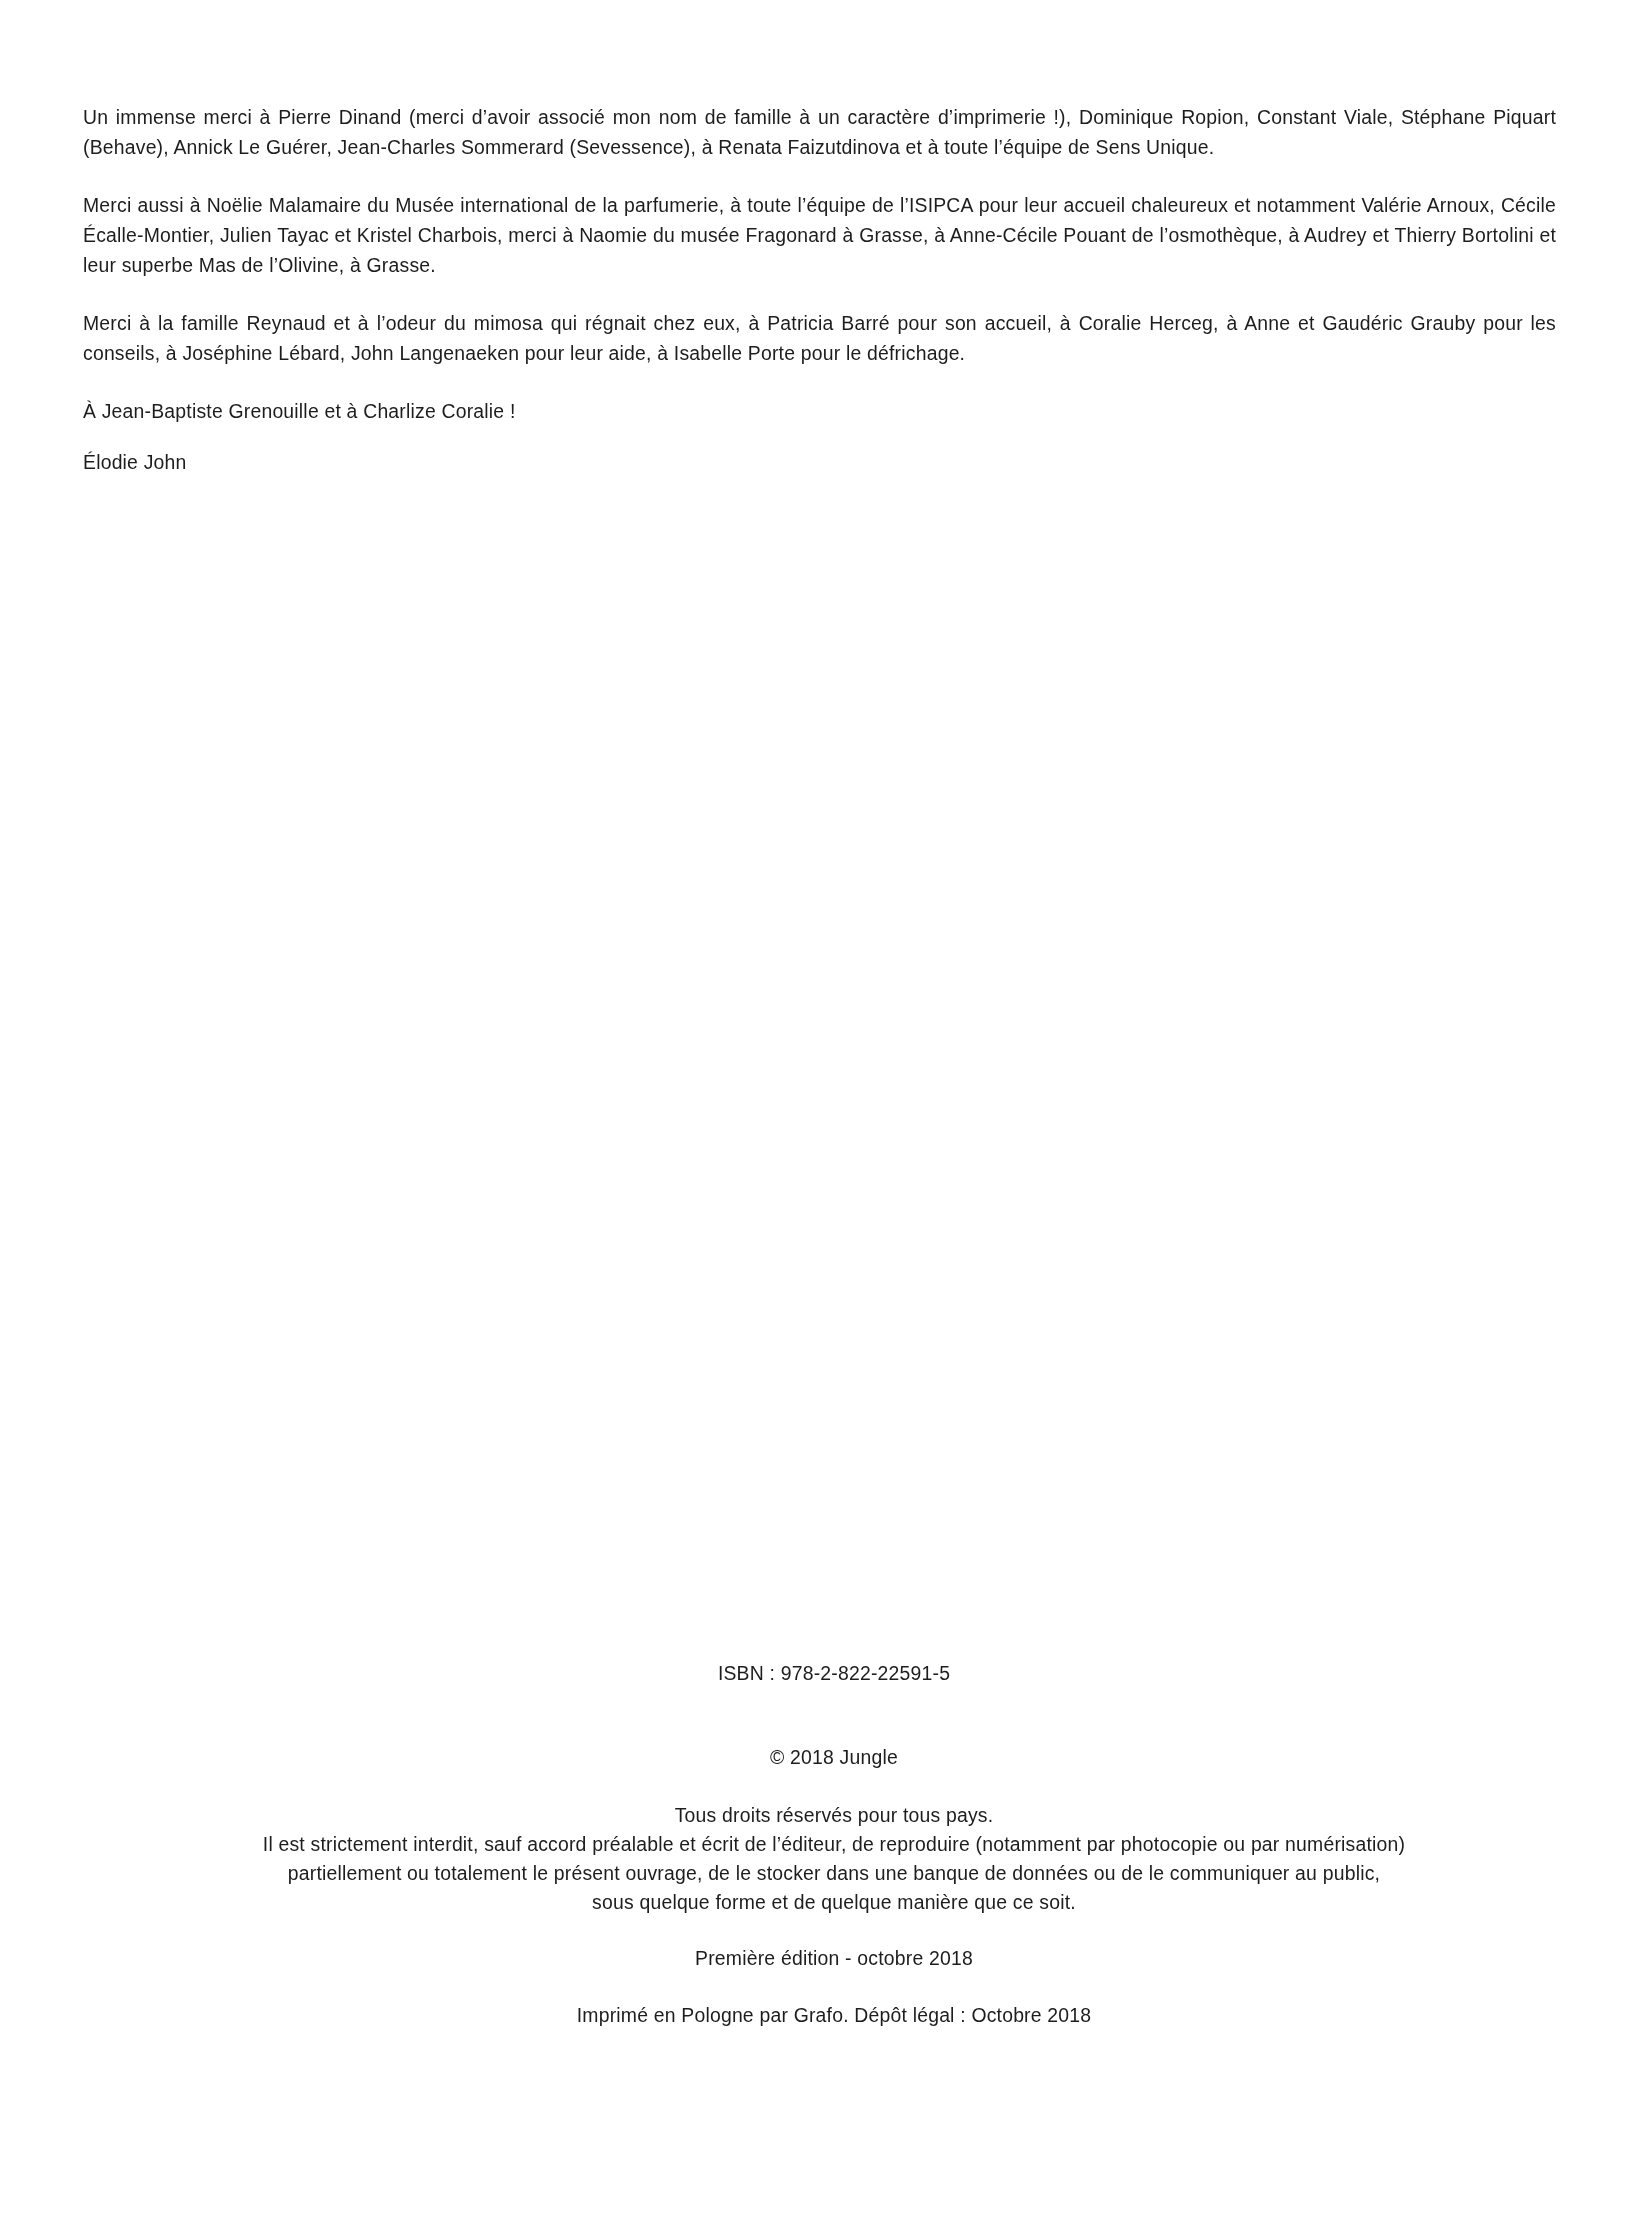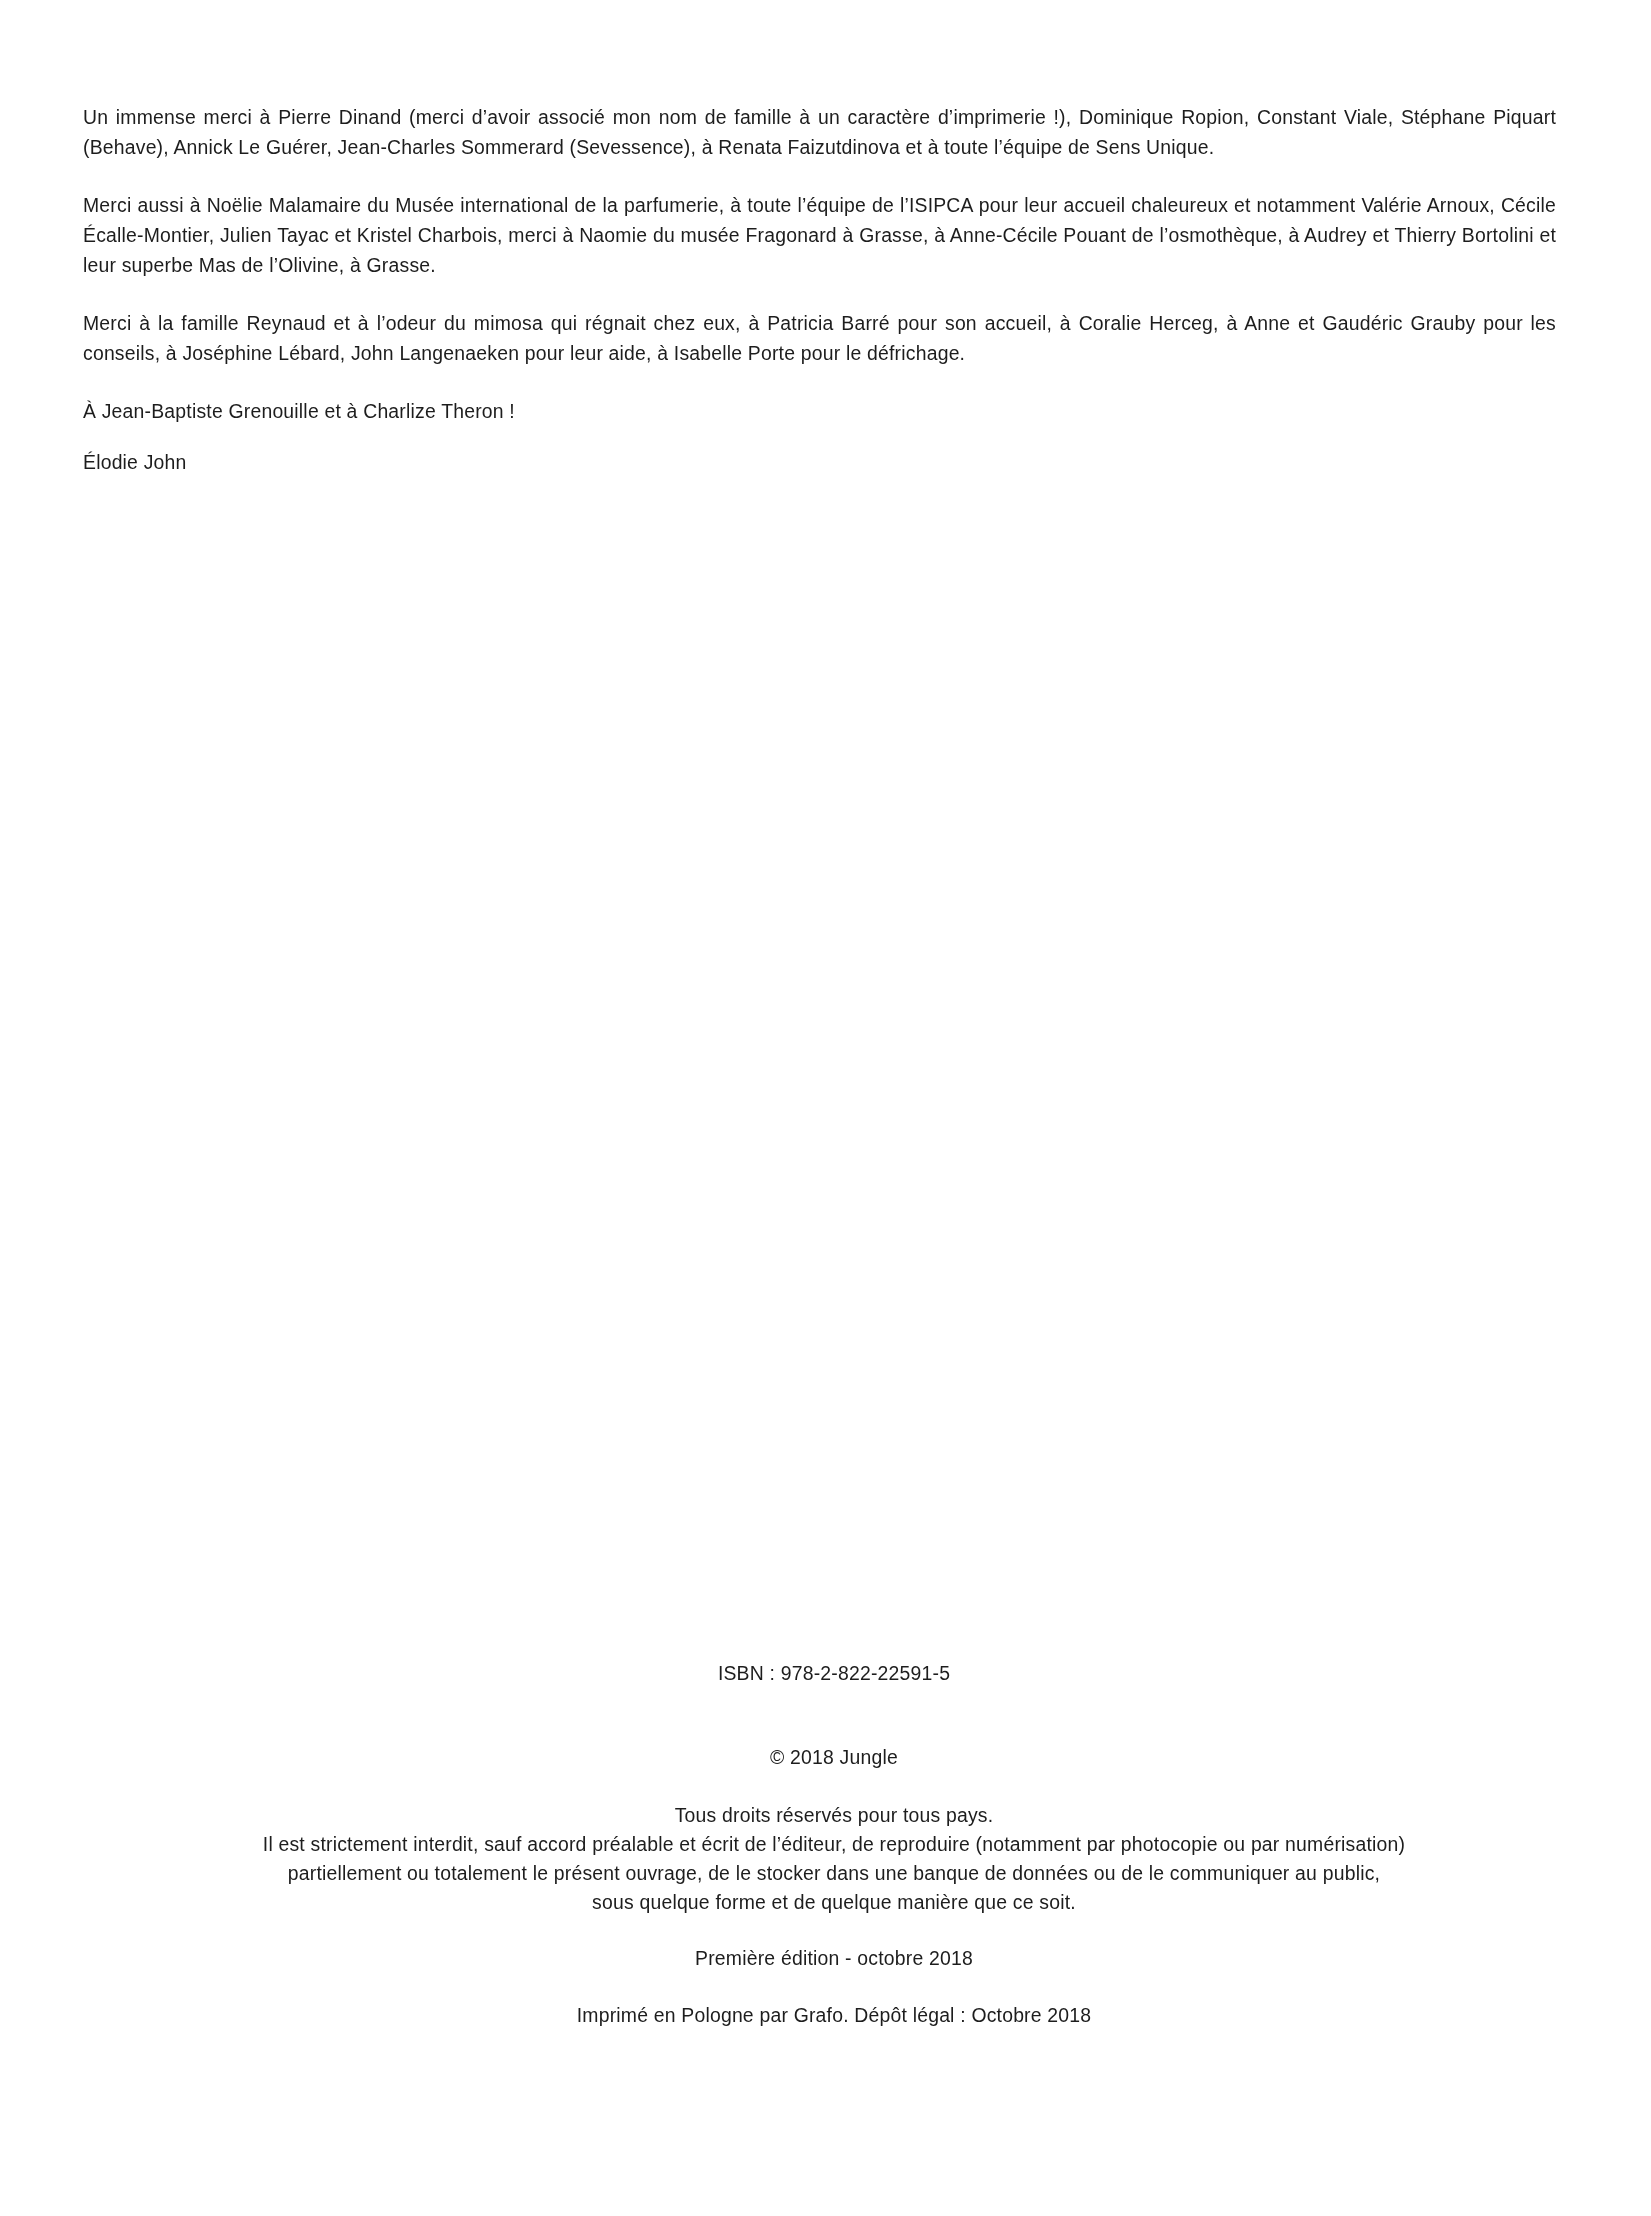--- a/index.html
+++ b/index.html
@@ -58,21 +58,21 @@
 <body>
 
 <div class="page">
 
   <div class="ack-block">
     <p>Un immense merci à Pierre Dinand (merci d’avoir associé mon nom de famille à un caractère d’imprimerie !), Dominique Ropion, Constant Viale, Stéphane Piquart (Behave), Annick Le Guérer, Jean-Charles Sommerard (Sevessence), à Renata Faizutdinova et à toute l’équipe de Sens Unique.</p>
     <p>Merci aussi à Noëlie Malamaire du Musée international de la parfumerie, à toute l’équipe de l’ISIPCA pour leur accueil chaleureux et notamment Valérie Arnoux, Cécile Écalle-Montier, Julien Tayac et Kristel Charbois, merci à Naomie du musée Fragonard à Grasse, à Anne-Cécile Pouant de l’osmothèque, à Audrey et Thierry Bortolini et leur superbe Mas de l’Olivine, à Grasse.</p>
     <p>Merci à la famille Reynaud et à l’odeur du mimosa qui régnait chez eux, à Patricia Barré pour son accueil, à Coralie Herceg, à Anne et Gaudéric Grauby pour les conseils, à Joséphine Lébard, John Langenaeken pour leur aide, à Isabelle Porte pour le défrichage.</p>
 
     <div class="dedication">
-      <div class="dedication-line">À Jean-Baptiste Grenouille et à Charlize Theron !</div>
+      <div class="dedication-line">À Jean-Baptiste Grenouille et à Charlize Coralie !</div>
     </div>
 
     <div class="signature">Élodie John</div>
   </div>
 
   <div class="colophon-line isbn-line">ISBN : 978-2-822-22591-5</div>
 
   <div class="colophon-line copyright-line">© 2018 Jungle</div>
 
   <div class="colophon-line rights-block">

